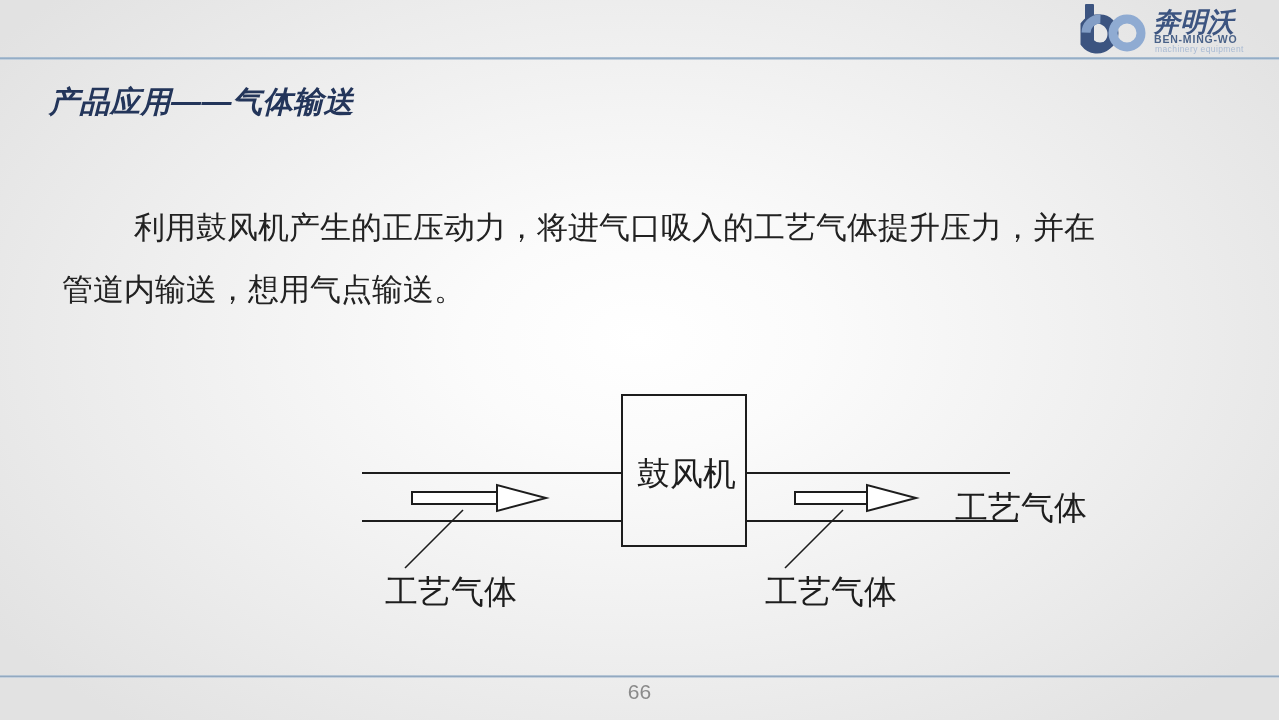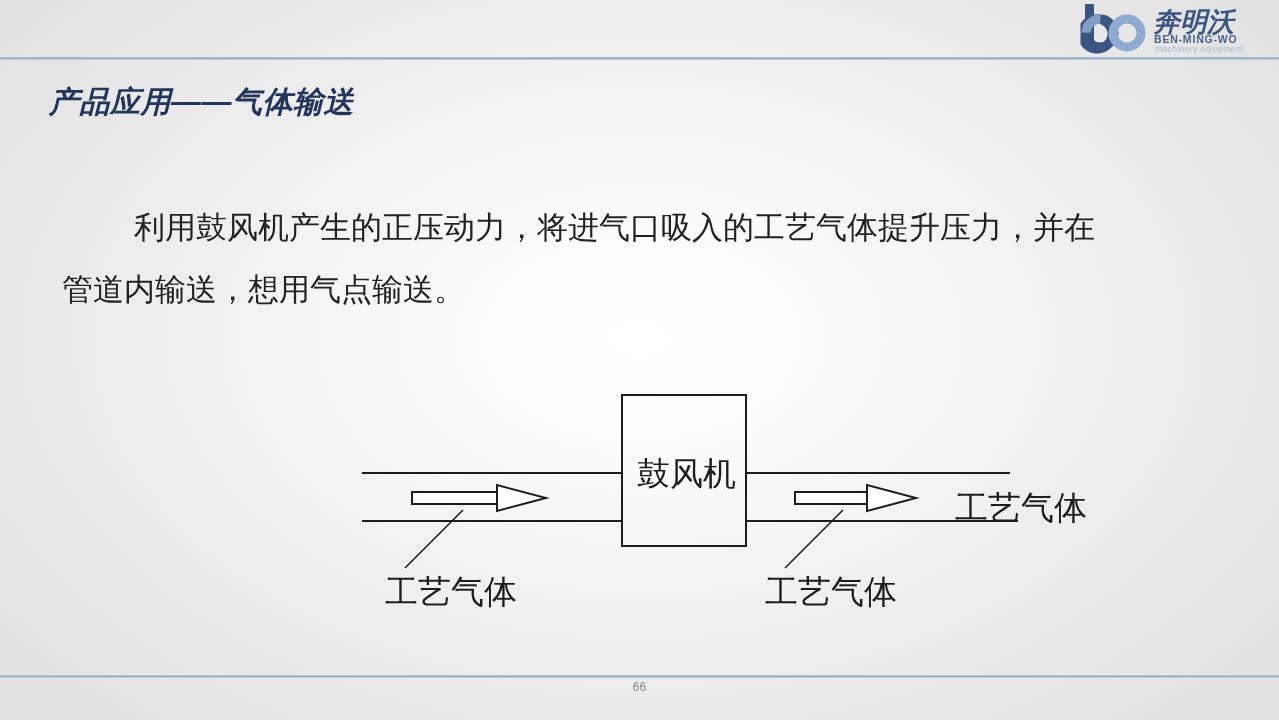--- a/index.html
+++ b/index.html
@@ -111,21 +111,21 @@
     background: linear-gradient(to bottom, #c6d3e0 0%, #93a9c0 50%, #dde4ec 100%);
   }
 
   #page-number {
     position: absolute;
     left: 0;
     top: 680px;
     width: 1279px;
     text-align: center;
     font-family: "Liberation Sans", "DejaVu Sans", sans-serif;
-    font-size: 12px;
+    font-size: 21px;
     color: #8a8a8a;
   }
 
   #footer-company {
     position: absolute;
     right: 22px;
     top: 682px;
     font-family: "Liberation Sans", "DejaVu Sans", sans-serif;
     font-size: 13.5px;
     font-weight: bold;

